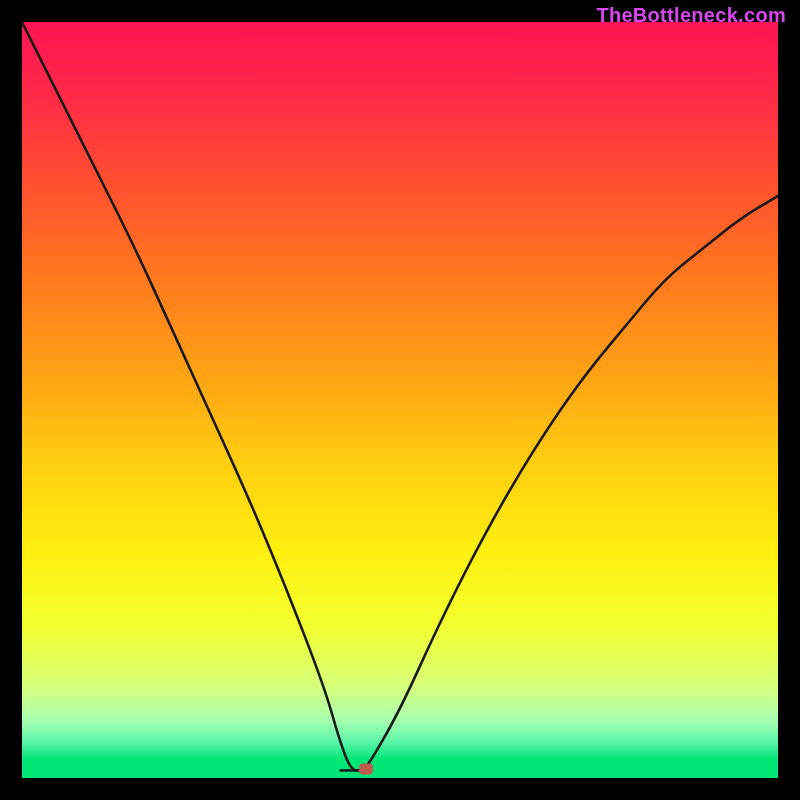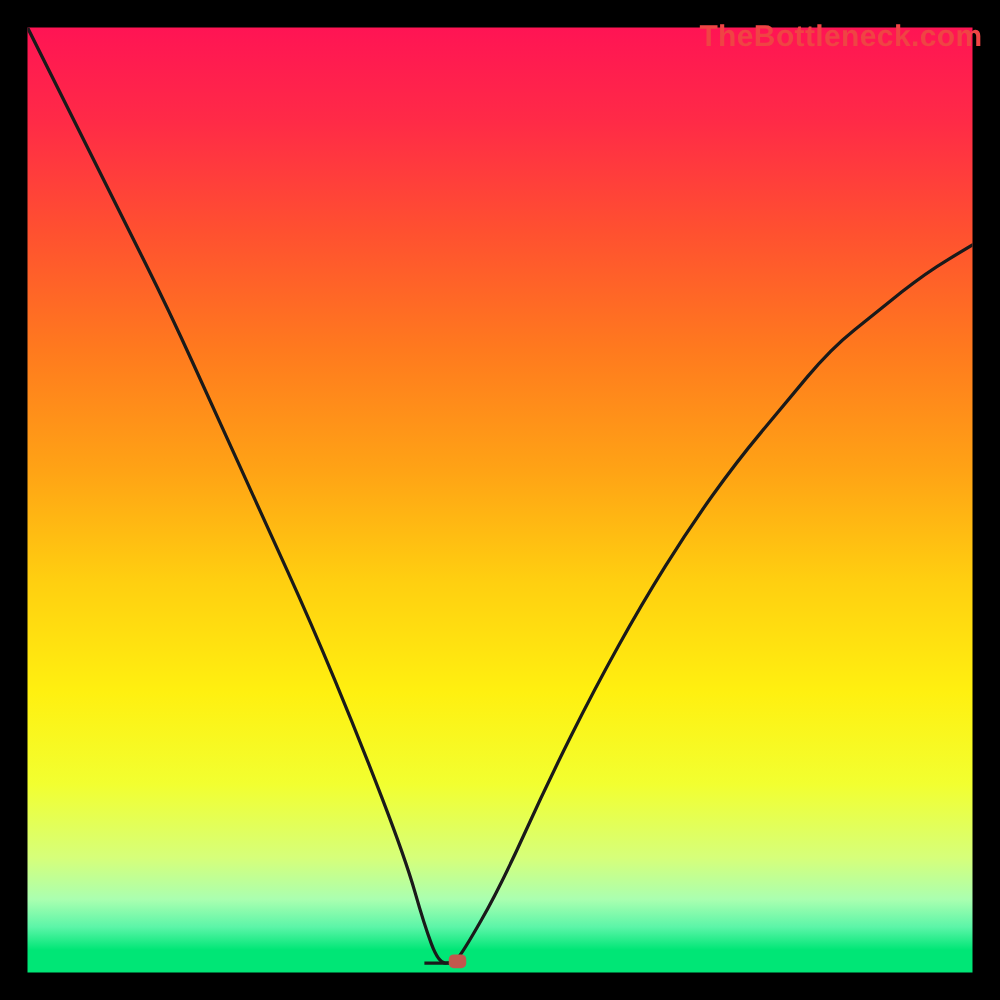--- a/index.html
+++ b/index.html
@@ -52,14 +52,14 @@
 <div class="canvas-wrap">
   <div class="inner-frame" id="inner" style="left: 22px; top: 22px; width: 756px; height: 756px;">
     <div class="gradient-bg" id="grad" style="top: 0px; height: 737.856px; background: linear-gradient(rgb(255, 20, 84) 0%, rgb(255, 42, 71) 10%, rgb(255, 80, 48) 22%, rgb(255, 122, 30) 35%, rgb(255, 163, 21) 48%, rgb(255, 207, 16) 60%, rgb(255, 240, 16) 72%, rgb(242, 255, 48) 82%, rgb(214, 255, 122) 90%, rgb(170, 255, 176) 94.5%, rgb(92, 245, 168) 97.5%, rgb(0, 230, 118) 100%);"></div>
     <div class="solid-band" id="greenband" style="top: 737.856px; height: 18.144px; background: rgb(0, 230, 118);"></div>
     <svg class="curve-svg" id="svg" viewBox="0 0 756 756" preserveAspectRatio="none">
       <path id="curvePath" fill="none" stroke-width="2.6" stroke-linejoin="round" stroke-linecap="round" stroke="#1a1a1a" d="M 0.00 0.00 Q 0.00 0.00 18.90 37.80 Q 37.80 75.60 56.70 113.40 Q 75.60 151.20 94.50 189.00 Q 113.40 226.80 132.30 268.38 Q 151.20 309.96 170.10 351.54 Q 189.00 393.12 207.90 434.70 Q 226.80 476.28 245.70 521.64 Q 264.60 567.00 283.50 616.14 Q 302.40 665.28 309.96 691.74 Q 317.52 718.20 323.19 733.32 Q 328.86 748.44 334.53 748.44 Q 340.20 748.44 343.98 744.66 Q 347.76 740.88 362.88 714.42 Q 378.00 687.96 396.90 646.38 Q 415.80 604.80 434.70 567.00 Q 453.60 529.20 472.50 495.18 Q 491.40 461.16 510.30 430.92 Q 529.20 400.68 548.10 374.22 Q 567.00 347.76 585.90 325.08 Q 604.80 302.40 623.70 279.72 Q 642.60 257.04 661.50 241.92 Q 680.40 226.80 699.30 211.68 Q 718.20 196.56 737.10 185.22 T 756.00 173.88"></path>
     <path d="M 317.52 748.44 L 343.98 748.44" stroke="#1a1a1a" stroke-width="2.6" fill="none"></path>
       </svg>
     <div class="marker-dot" id="marker" style="left: 343.98px; top: 746.928px; width: 14px; height: 11px; background: rgb(193, 88, 77);"></div>
   </div>
-  <div class="watermark" id="wm" style="color: #ef4444; font-size: 24px; top: 16px; right: 14px;">TheBottleneck.com</div>
+  <div class="watermark" id="wm" style="color: #d946ef; font-size: 20px; top: 4px; right: 14px;">TheBottleneck.com</div>
 </div>
 
 </body></html>

